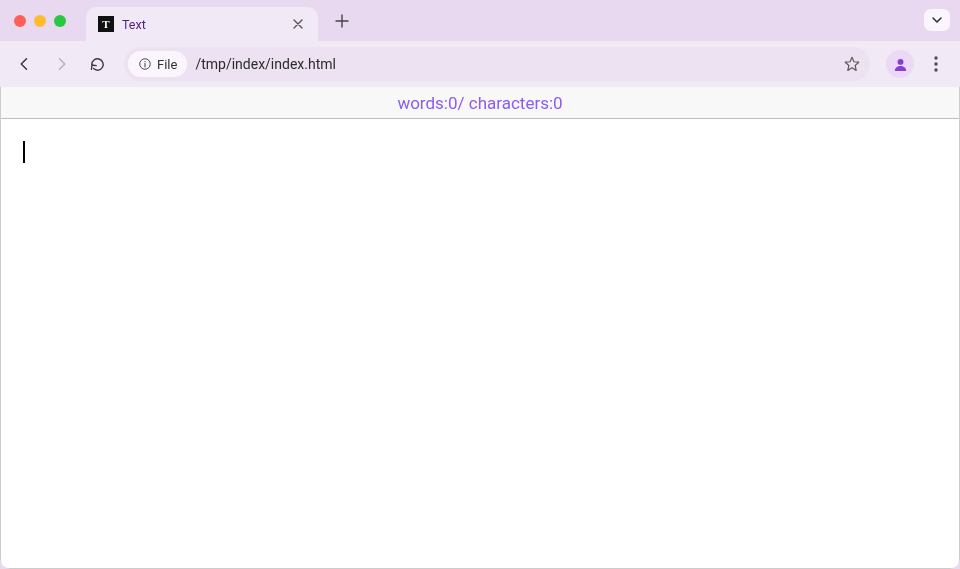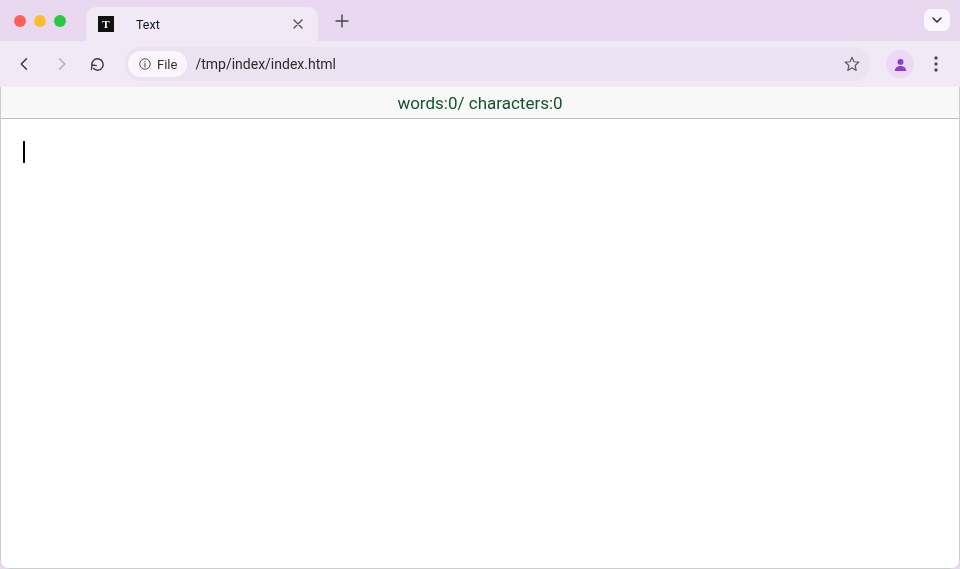--- a/index.html
+++ b/index.html
@@ -53,23 +53,22 @@
       font-weight: bold;
       font-size: 11px;
       display: flex;
       align-items: center;
       justify-content: center;
       margin-right: 8px;
       font-family: Georgia, serif;
     }
     .tab-title {
       font-size: 12.5px;
-      color: #0f172a;
+      color: #4c1d95;
       flex: 1;
-      margin-left: 14px;
     }
     .tab-close {
       width: 16px;
       height: 16px;
       display: flex;
       align-items: center;
       justify-content: center;
       color: #555;
       font-size: 13px;
       cursor: pointer;
@@ -190,21 +189,21 @@
       overflow: hidden;
     }
     .statusbar {
       height: 32px;
       background: #f8f8f8;
       border-bottom: 1px solid #bfbfbf;
       display: flex;
       align-items: center;
       justify-content: center;
       font-size: 17px;
-      color: #14532d;
+      color: #8b5cf6;
     }
     .editor {
       flex: 1;
       padding: 20px;
       position: relative;
       cursor: text;
     }
     .cursor {
       width: 1.5px;
       height: 22px;

